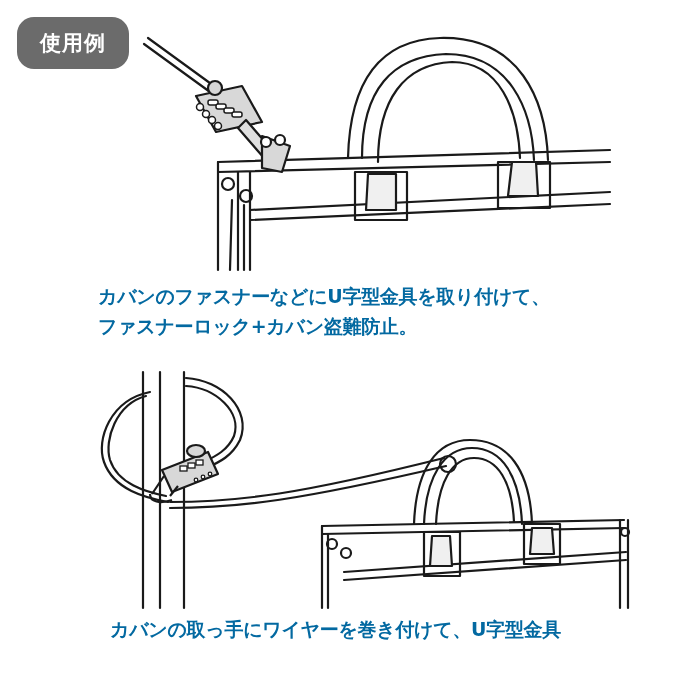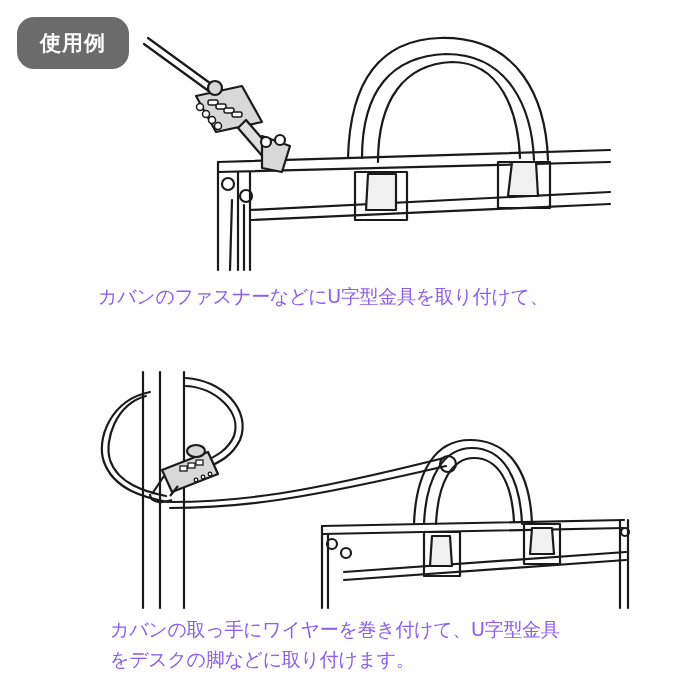--- a/index.html
+++ b/index.html
@@ -2,21 +2,21 @@
 <html><head>
 <meta charset="utf-8">
 <style>
   html, body { margin: 0; padding: 0; background: #ffffff; }
   body { width: 700px; height: 700px; position: relative; overflow: hidden;
          font-family: "DejaVu Sans", sans-serif; }
   .badge { position: absolute; left: 17px; top: 17px; width: 112px; height: 52px;
            background: #6b6b6b; color: #ffffff; font-size: 21px; font-weight: bold;
            display: flex; align-items: center; justify-content: center; letter-spacing: 1px; border-radius: 17px; }
   .illus { position: absolute; left: 0; top: 0; }
-  .caption { position: absolute; color: #8b5cf6; font-weight: normal; font-size: 19px;
+  .caption { position: absolute; color: #0369a1; font-weight: bold; font-size: 19px;
              line-height: 30px; white-space: nowrap; letter-spacing: -0.3px; }
   .cap1 { left: 98px; top: 281px; }
   .cap2 { left: 110px; top: 614px; }
 </style>
 </head>
 <body>
 
 <div class="badge">
   <span>使用例</span>
 </div>
@@ -116,18 +116,18 @@
       <rect x="188" y="463" width="7" height="5"></rect>
       <rect x="196" y="460" width="7" height="5"></rect>
     <circle cx="196" cy="480" r="1.8"></circle>
       <circle cx="203" cy="477" r="1.8"></circle>
       <circle cx="210" cy="474" r="1.8"></circle>
   </g>
 </svg>
 
 <div class="caption cap1">
   <div>カバンのファスナーなどにU字型金具を取り付けて、</div>
+  <div>ファスナーロック+カバン盗難防止。</div>
 </div>
 
 <div class="caption cap2">
   <div>カバンの取っ手にワイヤーを巻き付けて、U字型金具</div>
-  <div>をデスクの脚などに取り付けます。</div>
 </div>
 
 </body></html>

